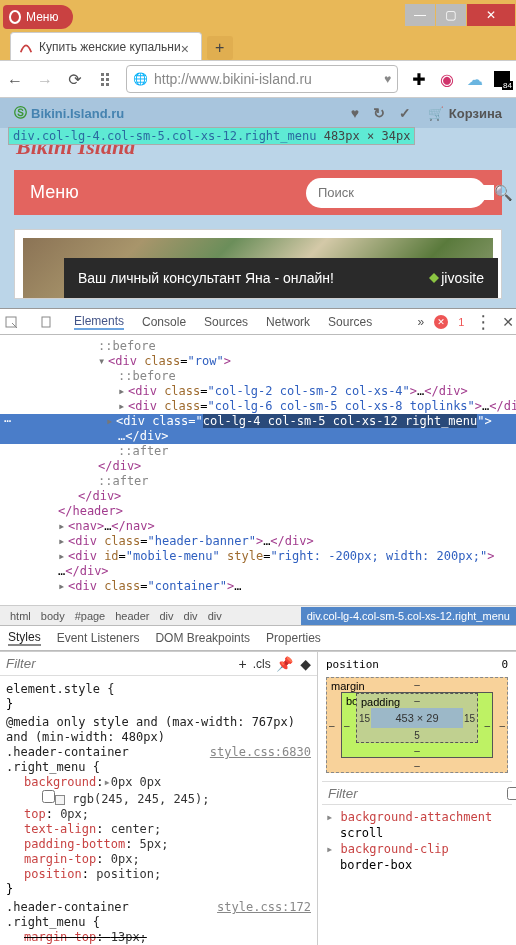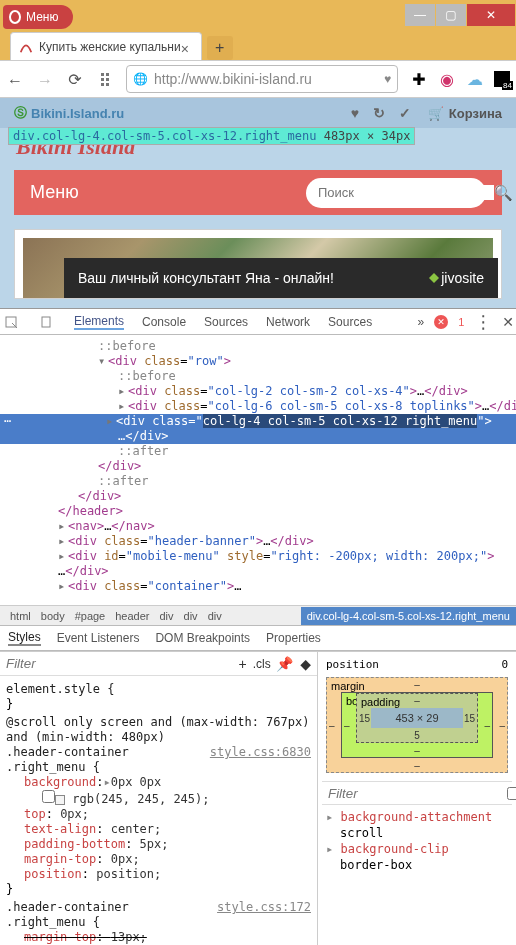--- a/index.html
+++ b/index.html
@@ -278,21 +278,21 @@
         <div class="filter-btn" style="font-size:12px">.cls</div>
         <div class="filter-btn">📌</div>
         <div class="filter-btn">◆</div>
       </div>
       <div class="styles-content">
         <div class="css-rule">
           <div><span class="css-selector">element.style {</span></div>
           <div>}</div>
         </div>
         <div class="css-rule">
-          <div class="css-media">@scroll only screen and (max-width: 767px) and (min-width: 480px)</div>
+          <div class="css-media">@media only style and (max-width: 767px) and (min-width: 480px)</div>
           <div><span class="css-file">style.css:6830</span><span class="css-selector">.header-container .right_menu {</span></div>
           <div class="css-prop"><span class="css-prop-name">background</span>:<span style="color:#888">▸</span><span class="css-prop-val">0px 0px</span></div>
           <div class="css-prop" style="padding-left:36px"><input type="checkbox" style=""><span class="color-swatch" style="background:rgb(245,245,245)"></span> <span class="css-prop-val">rgb(245, 245, 245);</span></div>
           <div class="css-prop"><span class="css-prop-name">top</span>: <span class="css-prop-val">0px;</span></div>
           <div class="css-prop"><span class="css-prop-name">text-align</span>: <span class="css-prop-val">center;</span></div>
           <div class="css-prop"><span class="css-prop-name">padding-bottom</span>: <span class="css-prop-val">5px;</span></div>
           <div class="css-prop"><span class="css-prop-name">margin-top</span>: <span class="css-prop-val">0px;</span></div>
           <div class="css-prop"><span class="css-prop-name">position</span>: <span class="css-prop-val">position;</span></div>
           <div>}</div>
         </div>

